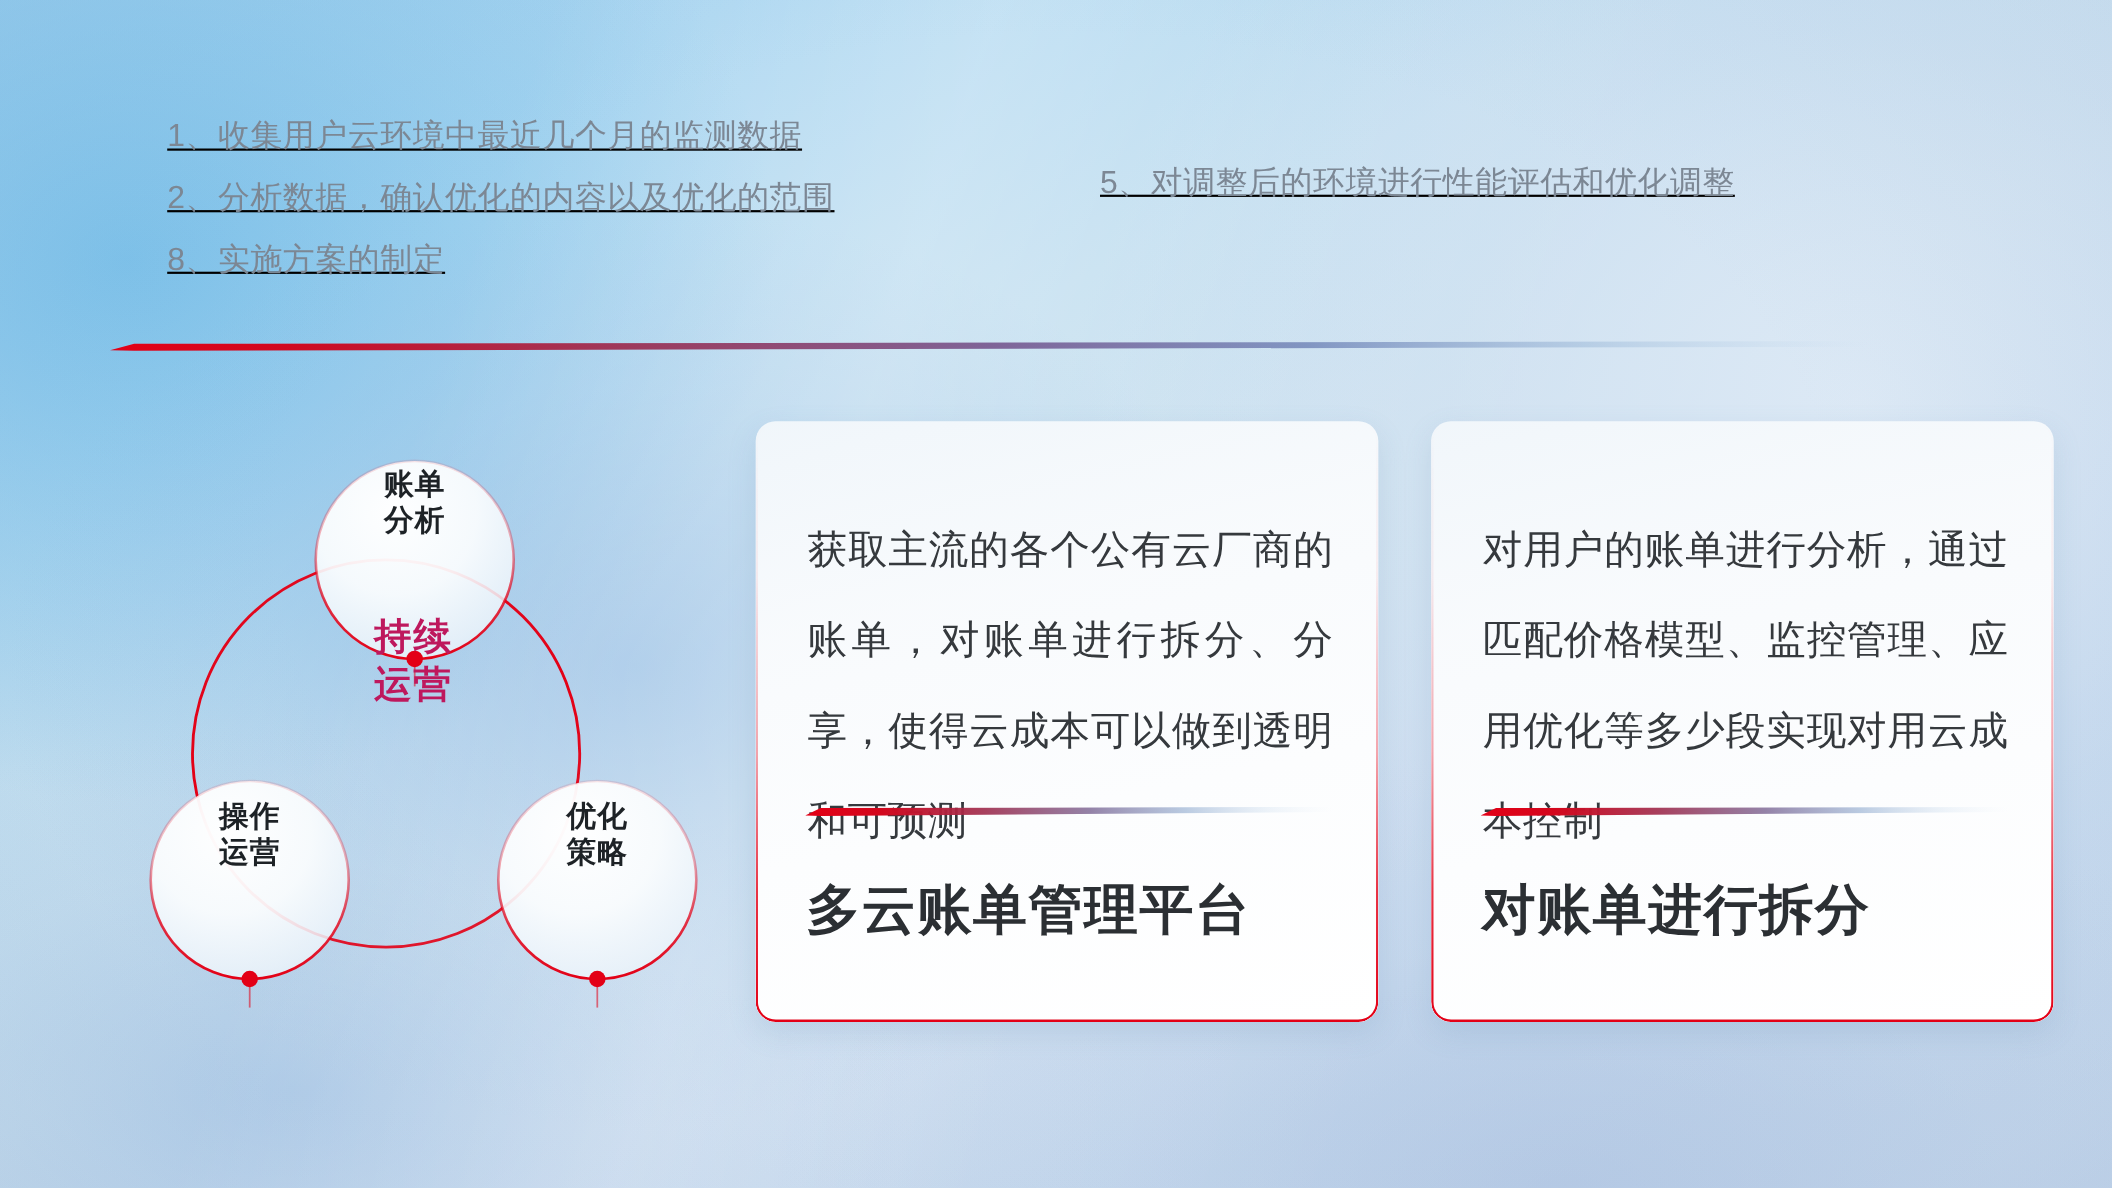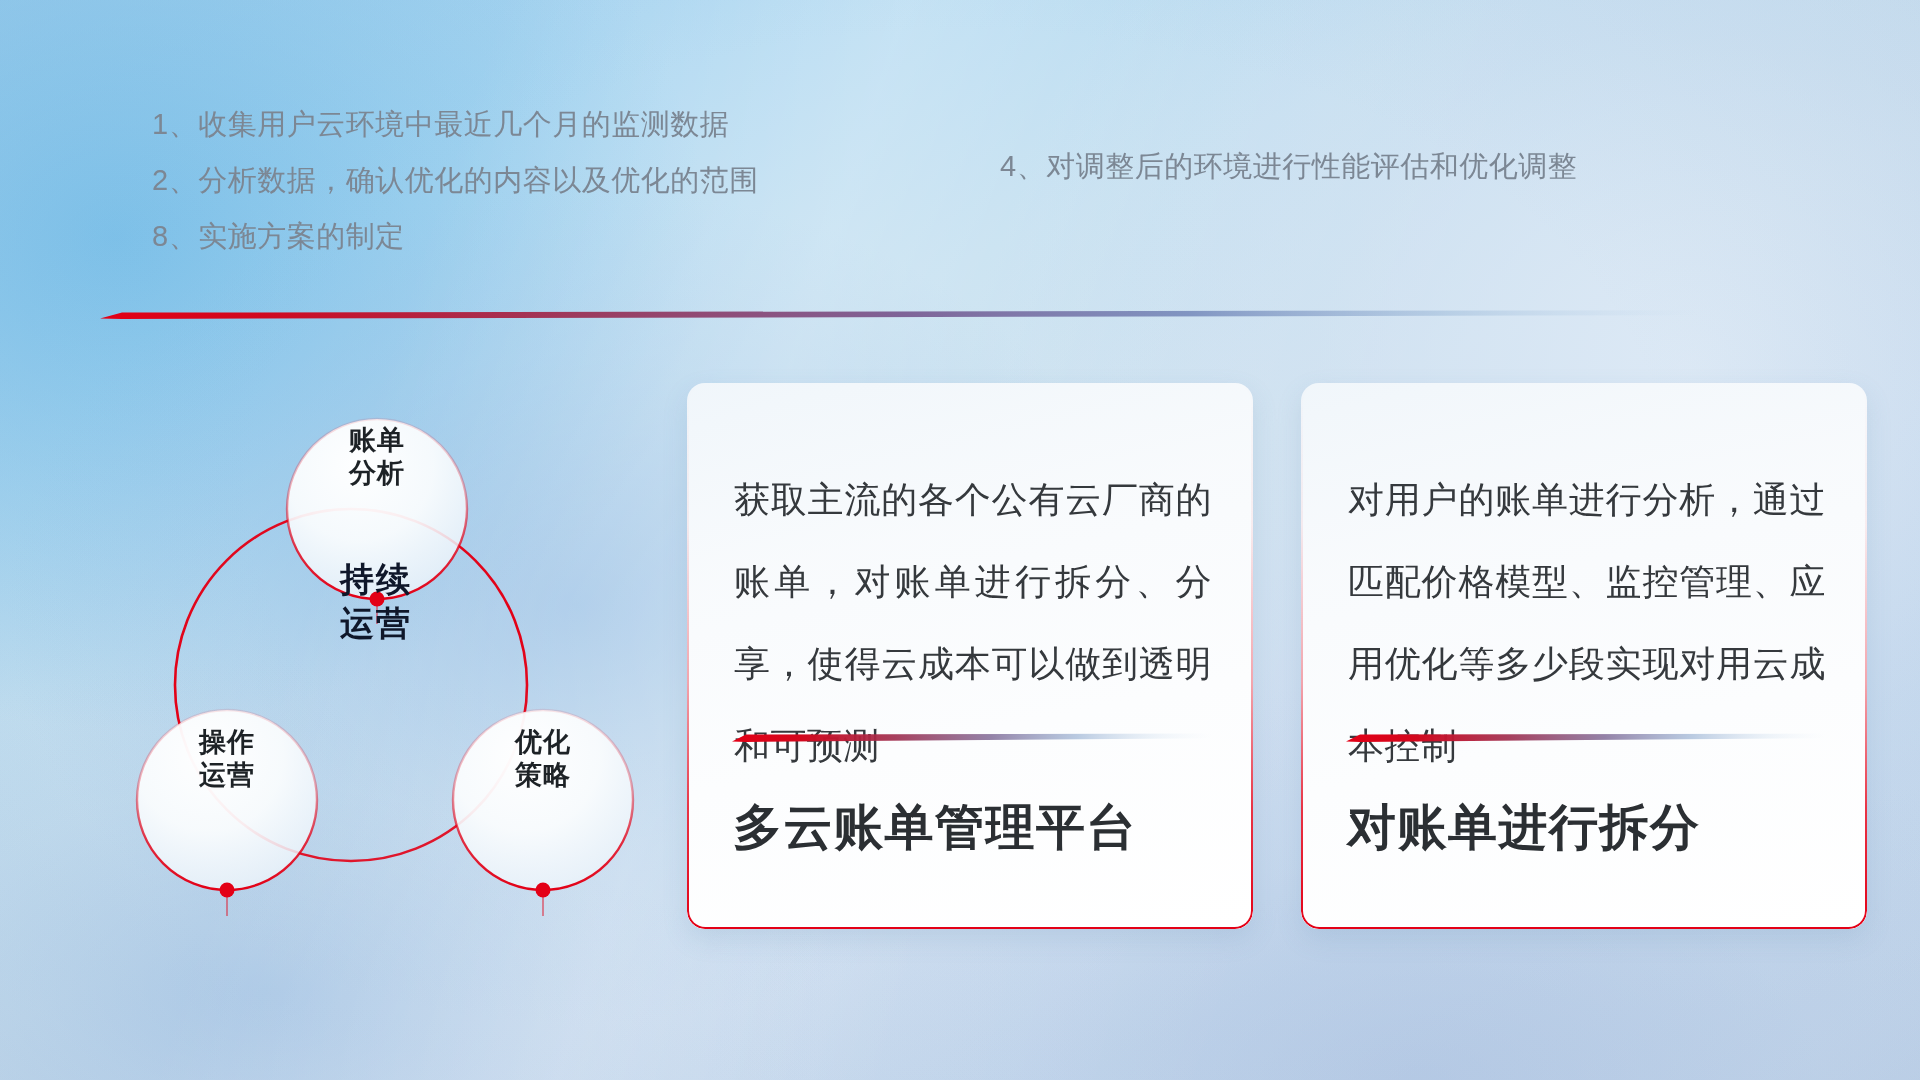--- a/index.html
+++ b/index.html
@@ -69,21 +69,21 @@
         rgba(255,255,255,0.0) 70%);
   }
   .bg-vignette {
     background: radial-gradient(ellipse 1400px 900px at 50% 45%,
         rgba(255,255,255,0.0) 50%,
         rgba(120,160,200,0.10) 88%,
         rgba(110,150,195,0.16) 100%);
   }
 
   
-  .list-col { position: absolute; }
+  .list-col { position: absolute; text-decoration: underline; }
   #list-left  { left: 152px; top: 110px; }
   #list-right { left: 1000px; top: 152px; }
 
   .list-item {
     color: #7c8794;
     font-size: 29px;
     line-height: 1;
     margin-bottom: 27px;
     white-space: nowrap;
     letter-spacing: 0.5px;
@@ -117,21 +117,21 @@
     line-height: 1.22;
     letter-spacing: 1px;
     white-space: pre-line;
     pointer-events: none;
   }
   #label-top    { left: 192px; top: 74px;  width: 180px; }
   #label-left   { left: 52px;  top: 376px; width: 160px; }
   #label-right  { left: 368px; top: 376px; width: 160px; }
   #label-center {
     left: 196px; top: 208px; width: 170px;
-    color: #0f172a;
+    color: #be185d;
     font-size: 34px;
     line-height: 1.28;
     letter-spacing: 2px;
   }
 
   
   .card {
     position: absolute;
     top: 383px;
     width: 566px;
@@ -212,21 +212,21 @@
   <div class="bg-layer bg-sheen"></div>
   <div class="bg-layer bg-vignette"></div>
 
   <div class="list-col" id="list-left">
     <div class="list-item">1、收集用户云环境中最近几个月的监测数据</div>
     <div class="list-item">2、分析数据，确认优化的内容以及优化的范围</div>
     <div class="list-item">8、实施方案的制定</div>
   </div>
 
   <div class="list-col" id="list-right">
-    <div class="list-item">4、对调整后的环境进行性能评估和优化调整</div>
+    <div class="list-item">5、对调整后的环境进行性能评估和优化调整</div>
   </div>
 
   <svg id="top-divider" viewBox="0 0 1600 11" preserveAspectRatio="none">
     <defs>
       <linearGradient id="gradTopDiv" x1="0" y1="0" x2="1" y2="0">
         <stop offset="0" stop-color="#e30016" stop-opacity="1"></stop>
         <stop offset="0.10" stop-color="#d1081f" stop-opacity="1"></stop>
         <stop offset="0.30" stop-color="#9b3256" stop-opacity="0.95"></stop>
         <stop offset="0.50" stop-color="#74528b" stop-opacity="0.88"></stop>
         <stop offset="0.68" stop-color="#6b7fb4" stop-opacity="0.78"></stop>

